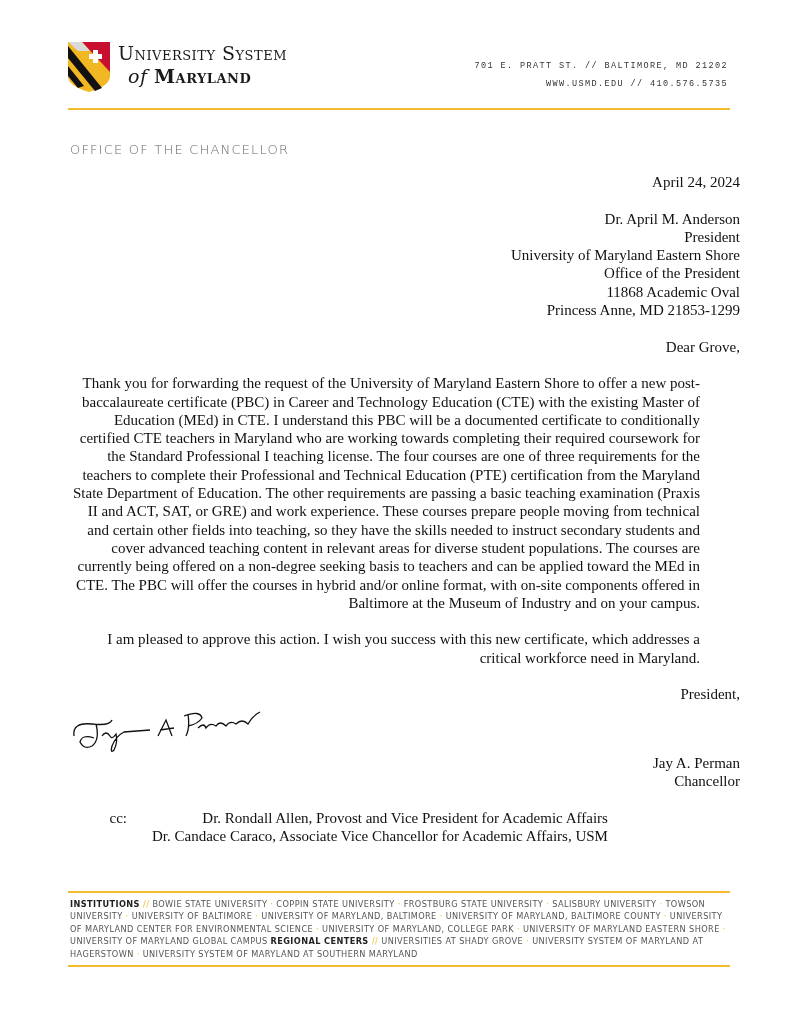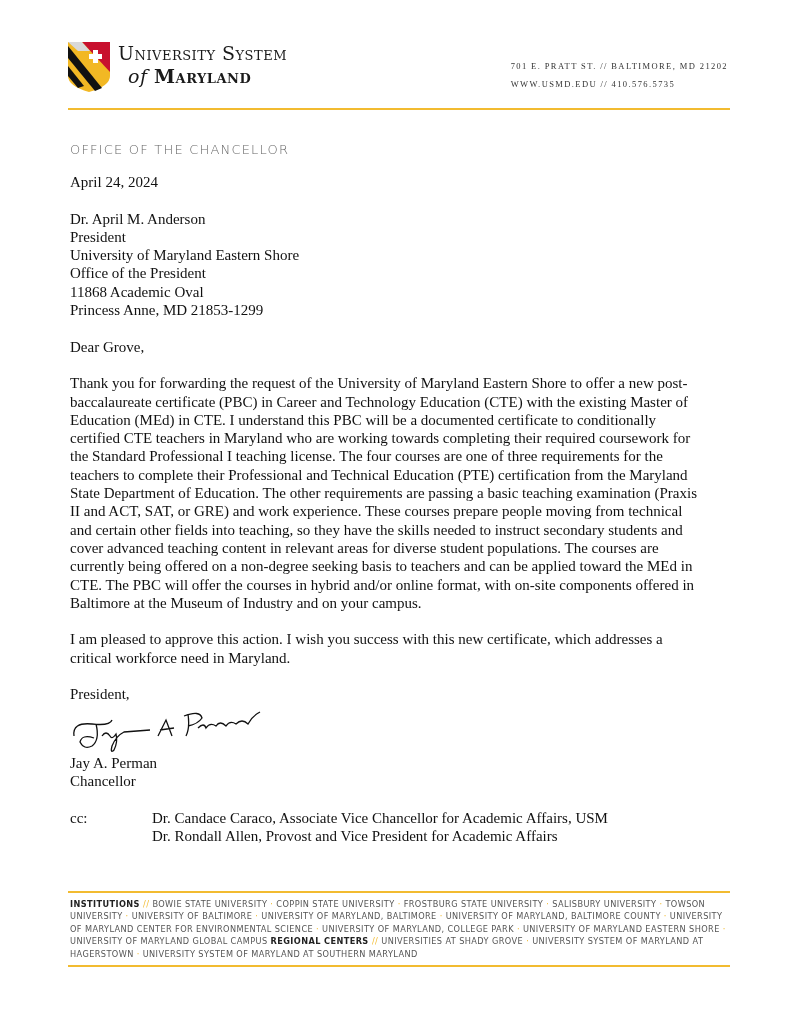--- a/index.html
+++ b/index.html
@@ -4,25 +4,25 @@
   <style>
     html, body { margin: 0; padding: 0; background: #ffffff; }
     body { width: 800px; height: 1024px; position: relative; overflow: hidden; font-family: "Liberation Serif", serif; color: #111; }
     .letterhead { position: absolute; left: 0; top: 0; width: 800px; height: 112px; }
     .logo { position: absolute; left: 68px; top: 42px; width: 42px; height: 50px; }
     .brand { position: absolute; left: 118px; top: 42px; font-family: "DejaVu Serif", serif; color: #1a1a1a; }
     .brand-line1 { font-size: 19px; letter-spacing: 0.5px; font-variant: small-caps; font-weight: 400; line-height: 22px; }
     .brand-line2 { font-size: 19px; letter-spacing: 0.5px; line-height: 24px; margin-left: 10px; }
     .brand-line2 .of { font-style: italic; font-variant: normal; font-weight: normal; }
     .brand-line2 .md { font-variant: small-caps; font-weight: 600; }
-    .address { position: absolute; right: 72px; top: 57px; text-align: left; font-family: Liberation Serif, serif; font-size: 8.5px; letter-spacing: 1.4px; color: #333; line-height: 18px; }
+    .address { position: absolute; right: 72px; top: 57px; text-align: right; font-family: Liberation Mono, monospace; font-size: 8.5px; letter-spacing: 1.4px; color: #333; line-height: 18px; }
     .gold-rule { position: absolute; left: 68px; width: 662px; height: 2px; background: #f2bb30; }
     .rule-top { top: 108px; }
     .office { position: absolute; left: 70px; top: 142px; font-family: "DejaVu Sans", sans-serif; font-size: 13px; letter-spacing: 1.2px; color: #666; font-weight: 300; }
-    .letter { position: absolute; left: 70px; top: 173px; width: 670px; font-size: 15px; line-height: 18.3px; }
+    .letter { position: absolute; left: 70px; top: 173px; width: 670px; font-size: 15px; line-height: 18.3px; text-align: right; }
     .letter p { margin: 0; }
     .gap { height: 18.3px; }
     .signature { height: 50px; position: relative; }
     .signature svg { position: absolute; left: 0; top: 2px; }
     .cc { display: flex; gap: 25px; }
     .cc-label { width: 57px; }
     .footer { position: absolute; left: 68px; top: 891px; width: 662px; }
     .footer-rule { height: 2px; background: #f2bb30; }
     .footer-text { font-family: "DejaVu Sans", sans-serif; font-size: 8.2px; letter-spacing: 0.4px; line-height: 12.4px; color: #555; padding: 5px 2px 5px 2px; text-transform: uppercase; }
     .footer-text .hd { color: #222; font-weight: bold; }
@@ -83,22 +83,22 @@
       <path d="M88 30 L96 14 L102 30 M90 24 L104 22" fill="none" stroke="#111" stroke-width="1.3"></path>
       <path d="M118 8 Q120 22 116 30 M114 10 Q130 4 132 12 Q128 18 118 20 M128 22 Q134 16 136 22 Q140 16 146 20 Q150 14 156 20 Q160 14 166 18 Q172 12 178 18 Q182 10 190 6" fill="none" stroke="#111" stroke-width="1.3"></path>
     </svg>
   </div>
   <p>Jay A. Perman</p>
   <p>Chancellor</p>
   <div class="gap"></div>
   <div class="cc">
     <div class="cc-label">cc:</div>
     <div>
+      <p>Dr. Rondall Allen, Provost and Vice President for Academic Affairs</p>
       <p>Dr. Candace Caraco, Associate Vice Chancellor for Academic Affairs, USM</p>
-      <p>Dr. Rondall Allen, Provost and Vice President for Academic Affairs</p>
     </div>
   </div>
 </div>
 
 <div class="footer">
   <div class="footer-rule"></div>
   <div class="footer-text" id="footer-text"><span class="hd">Institutions </span><span class="sl">// </span><span>Bowie State University</span><span class="dot"> · </span><span>Coppin State University</span><span class="dot"> · </span><span>Frostburg State University</span><span class="dot"> · </span><span>Salisbury University</span><span class="dot"> · </span><span>Towson University</span><span class="dot"> · </span><span>University of Baltimore</span><span class="dot"> · </span><span>University of Maryland, Baltimore</span><span class="dot"> · </span><span>University of Maryland, Baltimore County</span><span class="dot"> · </span><span>University of Maryland Center for Environmental Science</span><span class="dot"> · </span><span>University of Maryland, College Park</span><span class="dot"> · </span><span>University of Maryland Eastern Shore</span><span class="dot"> · </span><span>University of Maryland Global Campus</span>  <span class="hd">Regional Centers </span><span class="sl">// </span><span>Universities at Shady Grove</span><span class="dot"> · </span><span>University System of Maryland at Hagerstown</span><span class="dot"> · </span><span>University System of Maryland at Southern Maryland</span></div>
   <div class="footer-rule"></div>
 </div>
 

